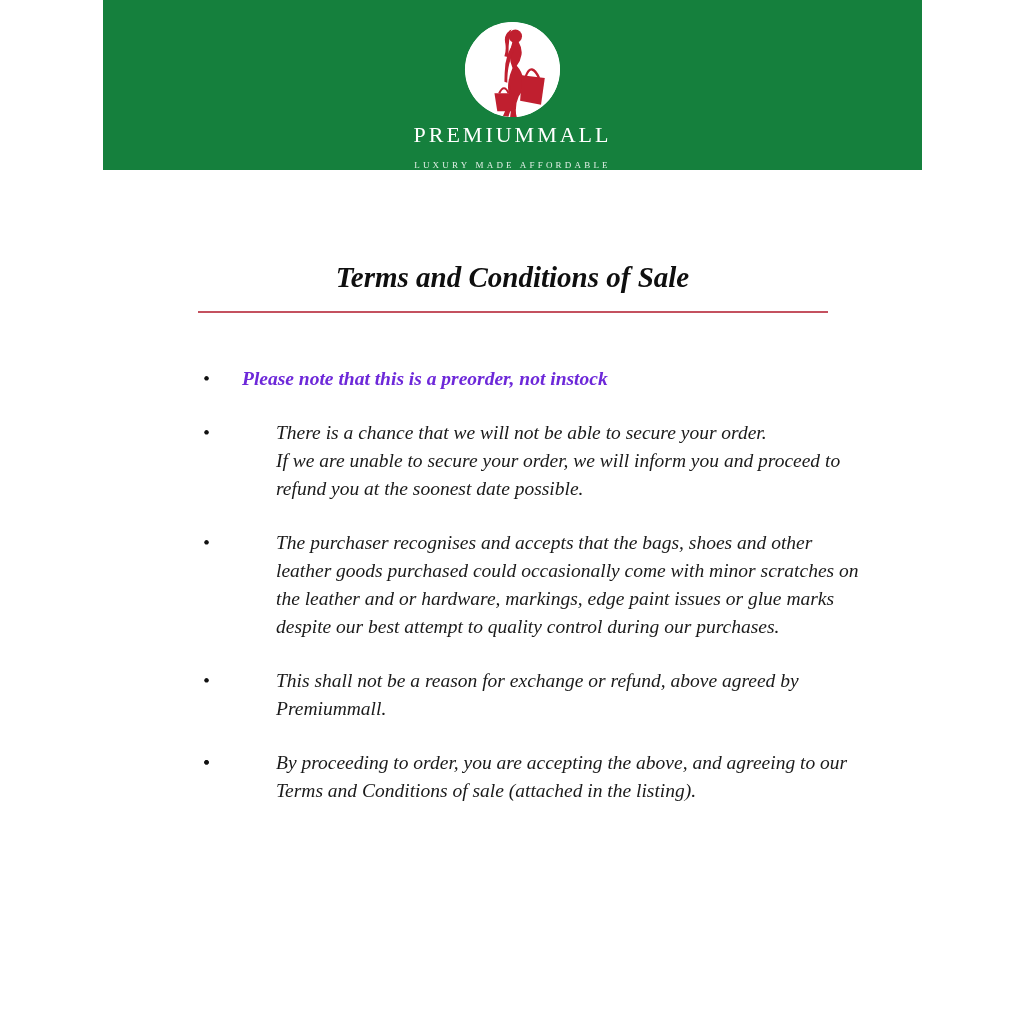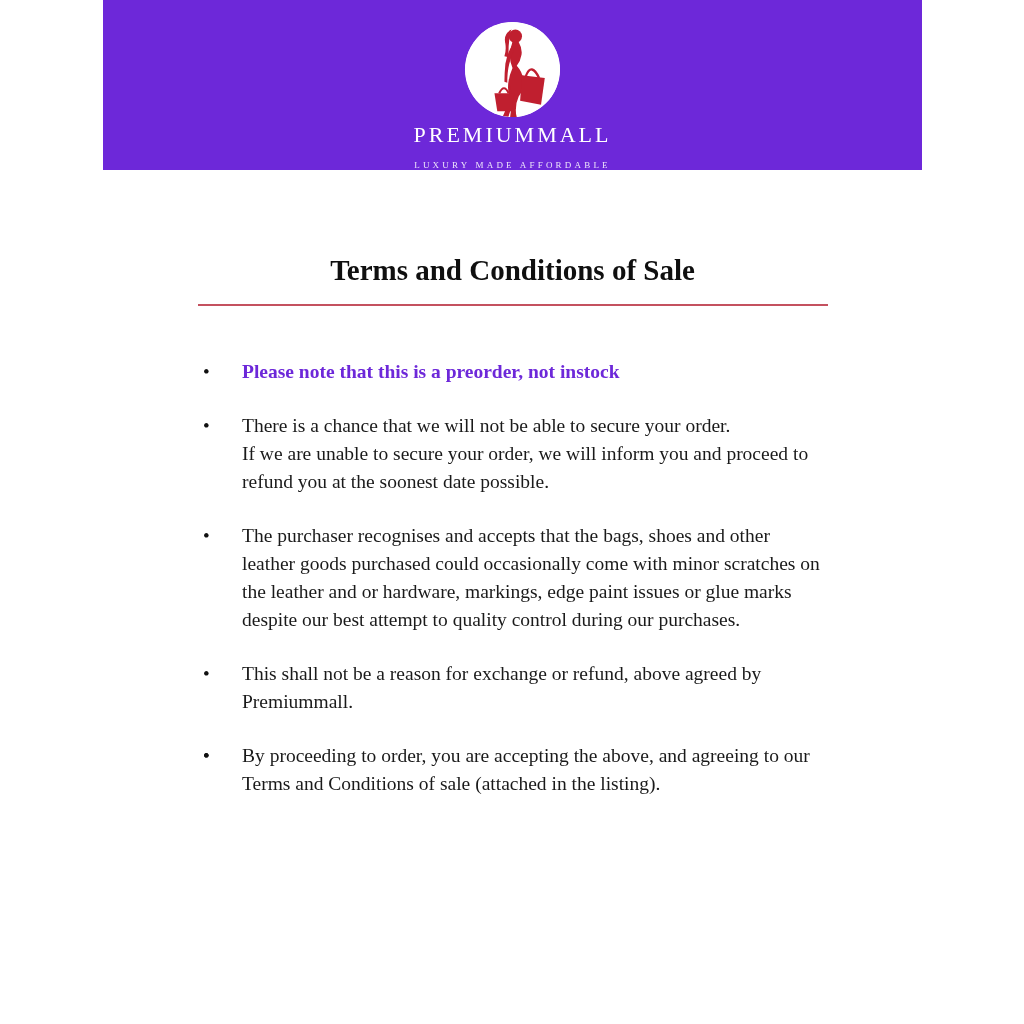--- a/index.html
+++ b/index.html
@@ -4,21 +4,21 @@
 <style>
   * { margin: 0; padding: 0; box-sizing: border-box; }
   html, body { width: 1024px; height: 1024px; background: #ffffff; }
   body { font-family: "Liberation Serif", serif; position: relative; }
 
   
   .banner {
     position: absolute;
     left: 103px; top: 0;
     width: 819px; height: 170px;
-    background: #6d28d9;
+    background: #15803d;
     display: flex; flex-direction: column; align-items: center;
   }
   .logo-circle {
     width: 95px; height: 95px;
     margin-top: 22px;
     border-radius: 50%;
     background: #ffffff;
     overflow: hidden;
     flex: 0 0 auto;
   }
@@ -34,22 +34,23 @@
     margin-top: 12px;
     color: rgba(255,255,255,0.88);
     font-size: 9px;
     letter-spacing: 3.2px;
     white-space: nowrap;
   }
 
   
   .main {
     position: absolute;
-    left: 103px; top: 168px;
+    left: 103px; top: 175px;
     width: 819px;
+    font-style: italic;
   }
   .doc-title {
     margin-top: 84px;
     text-align: center;
     font-size: 29px;
     font-weight: bold;
     color: #0f0f0f;
     line-height: 36px;
   }
   .title-rule {
@@ -77,20 +78,21 @@
     font-size: 19px;
     color: #111111;
   }
   .lead {
     font-weight: bold;
     color: #6d28d9;
     white-space: pre-line;
   }
   .body-text {
     white-space: pre-line;
+    margin-left: 34px;
   }
 </style>
 </head>
 <body>
 
 <header class="banner">
   <div class="logo-circle">
     <svg viewBox="0 0 100 100" aria-hidden="true">
       <circle cx="50" cy="50" r="50" fill="#ffffff"></circle>
       <g fill="#c01f2f">

